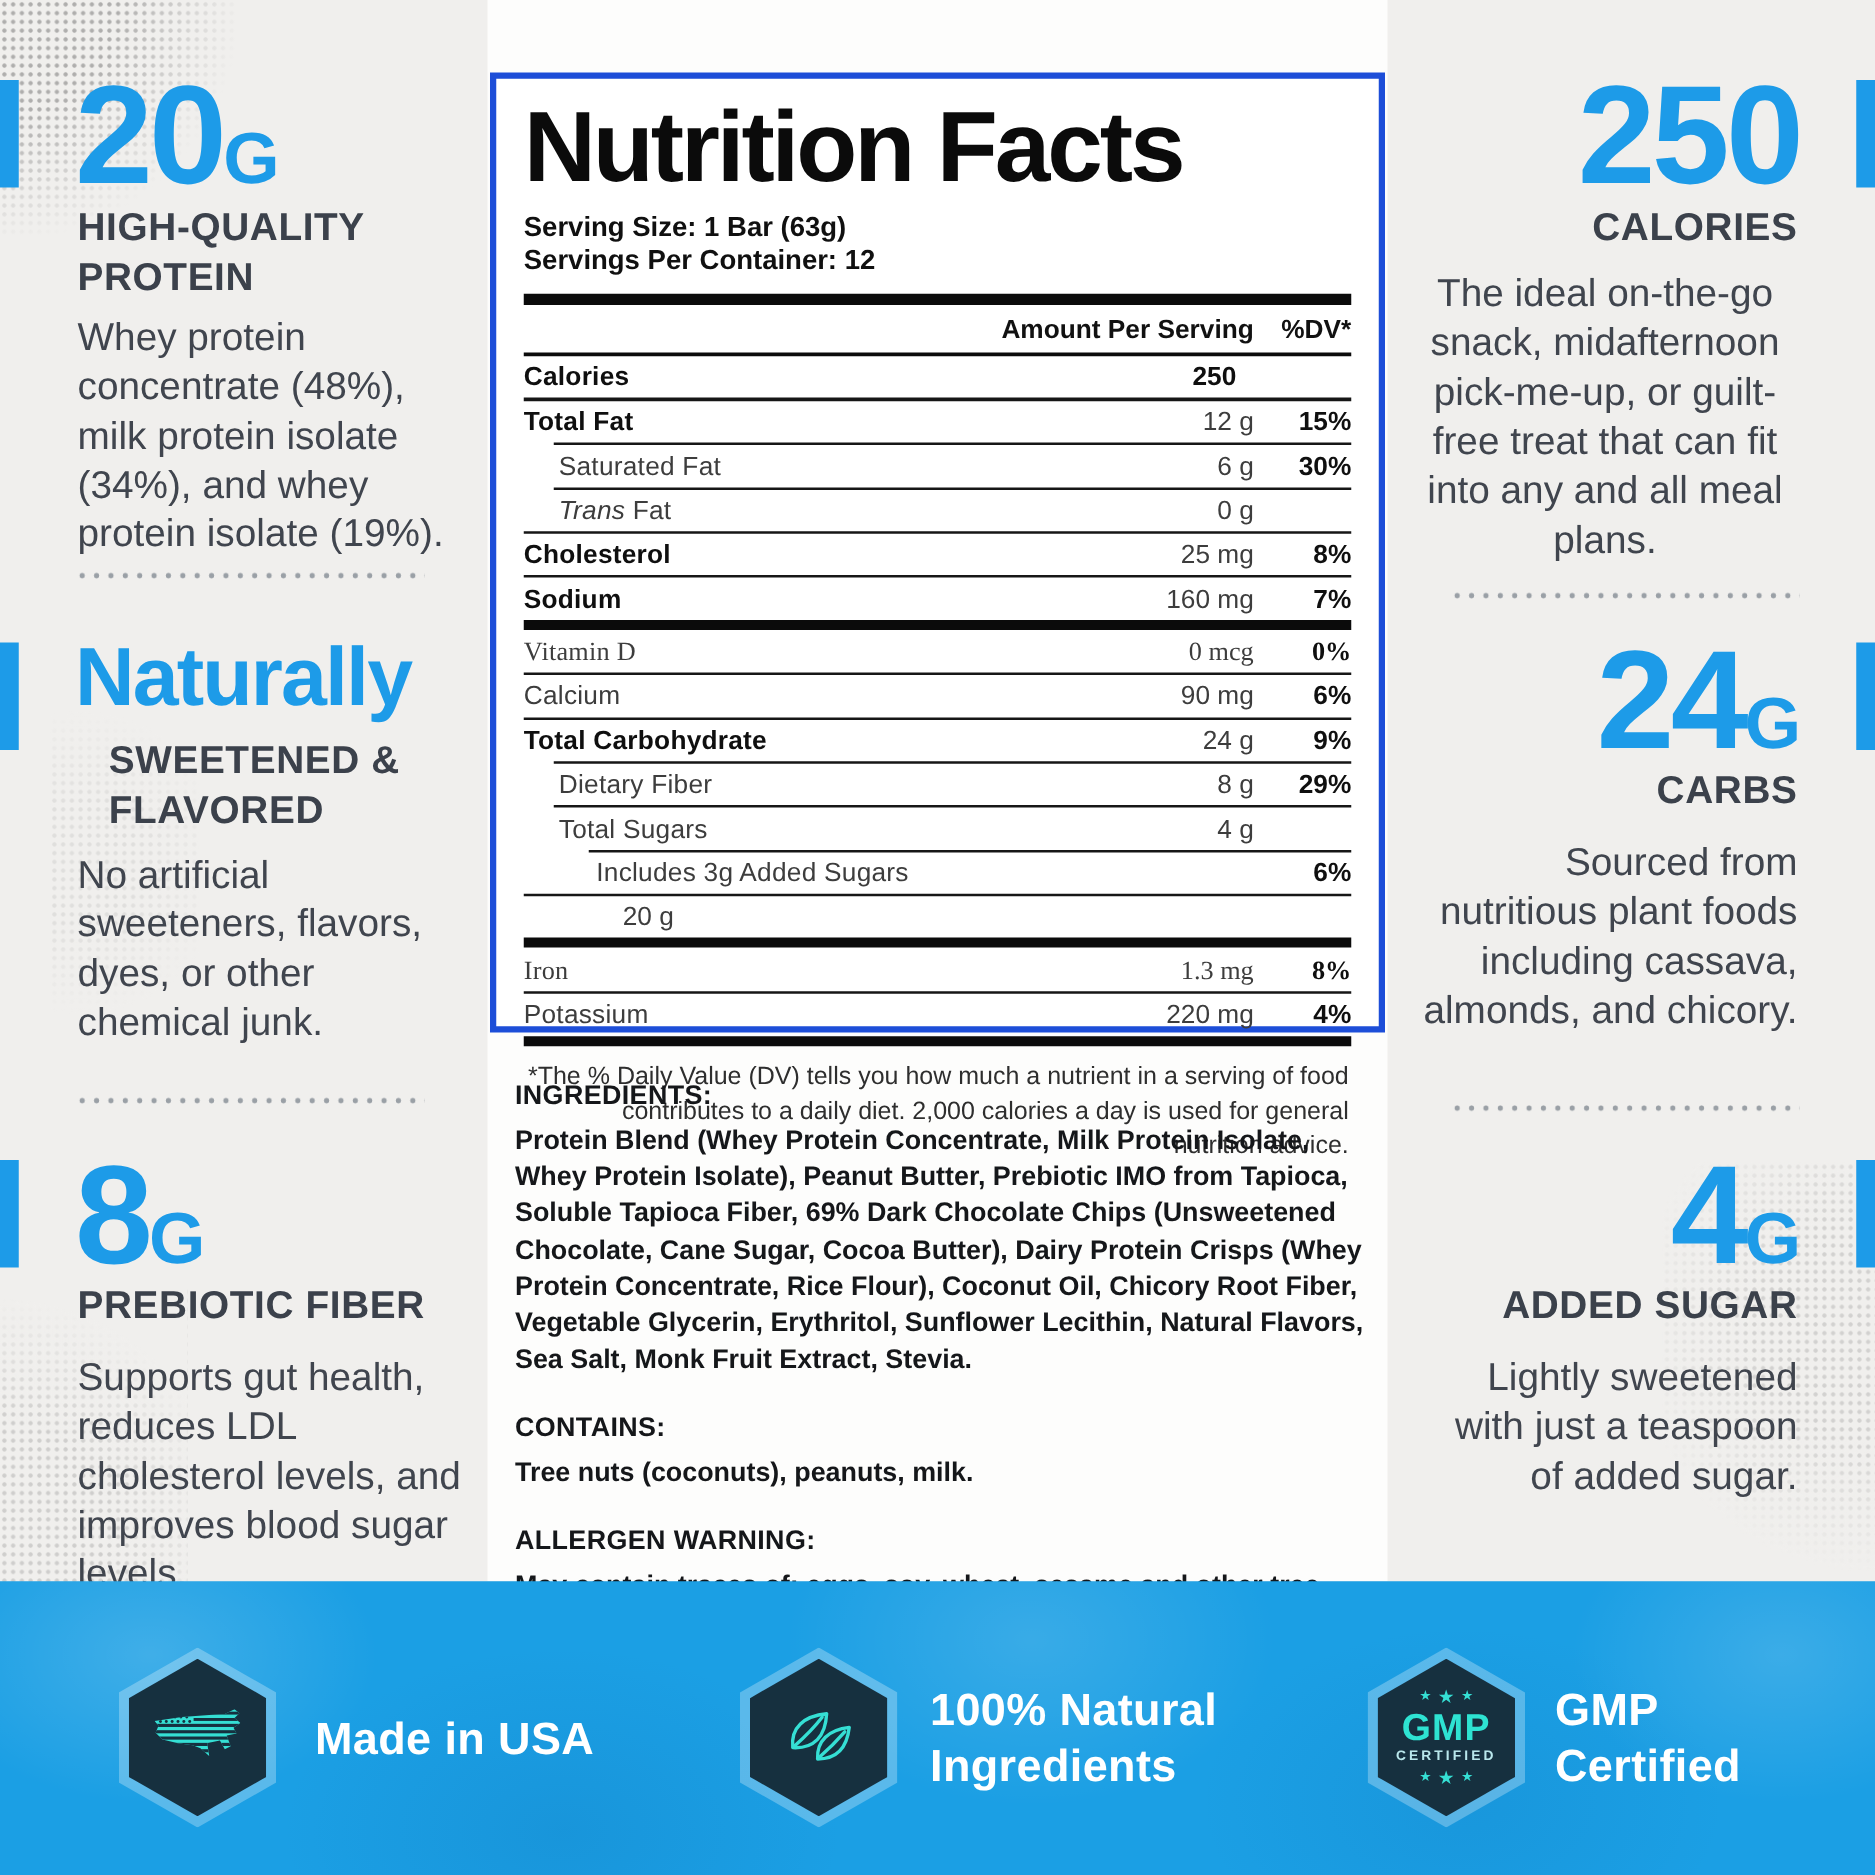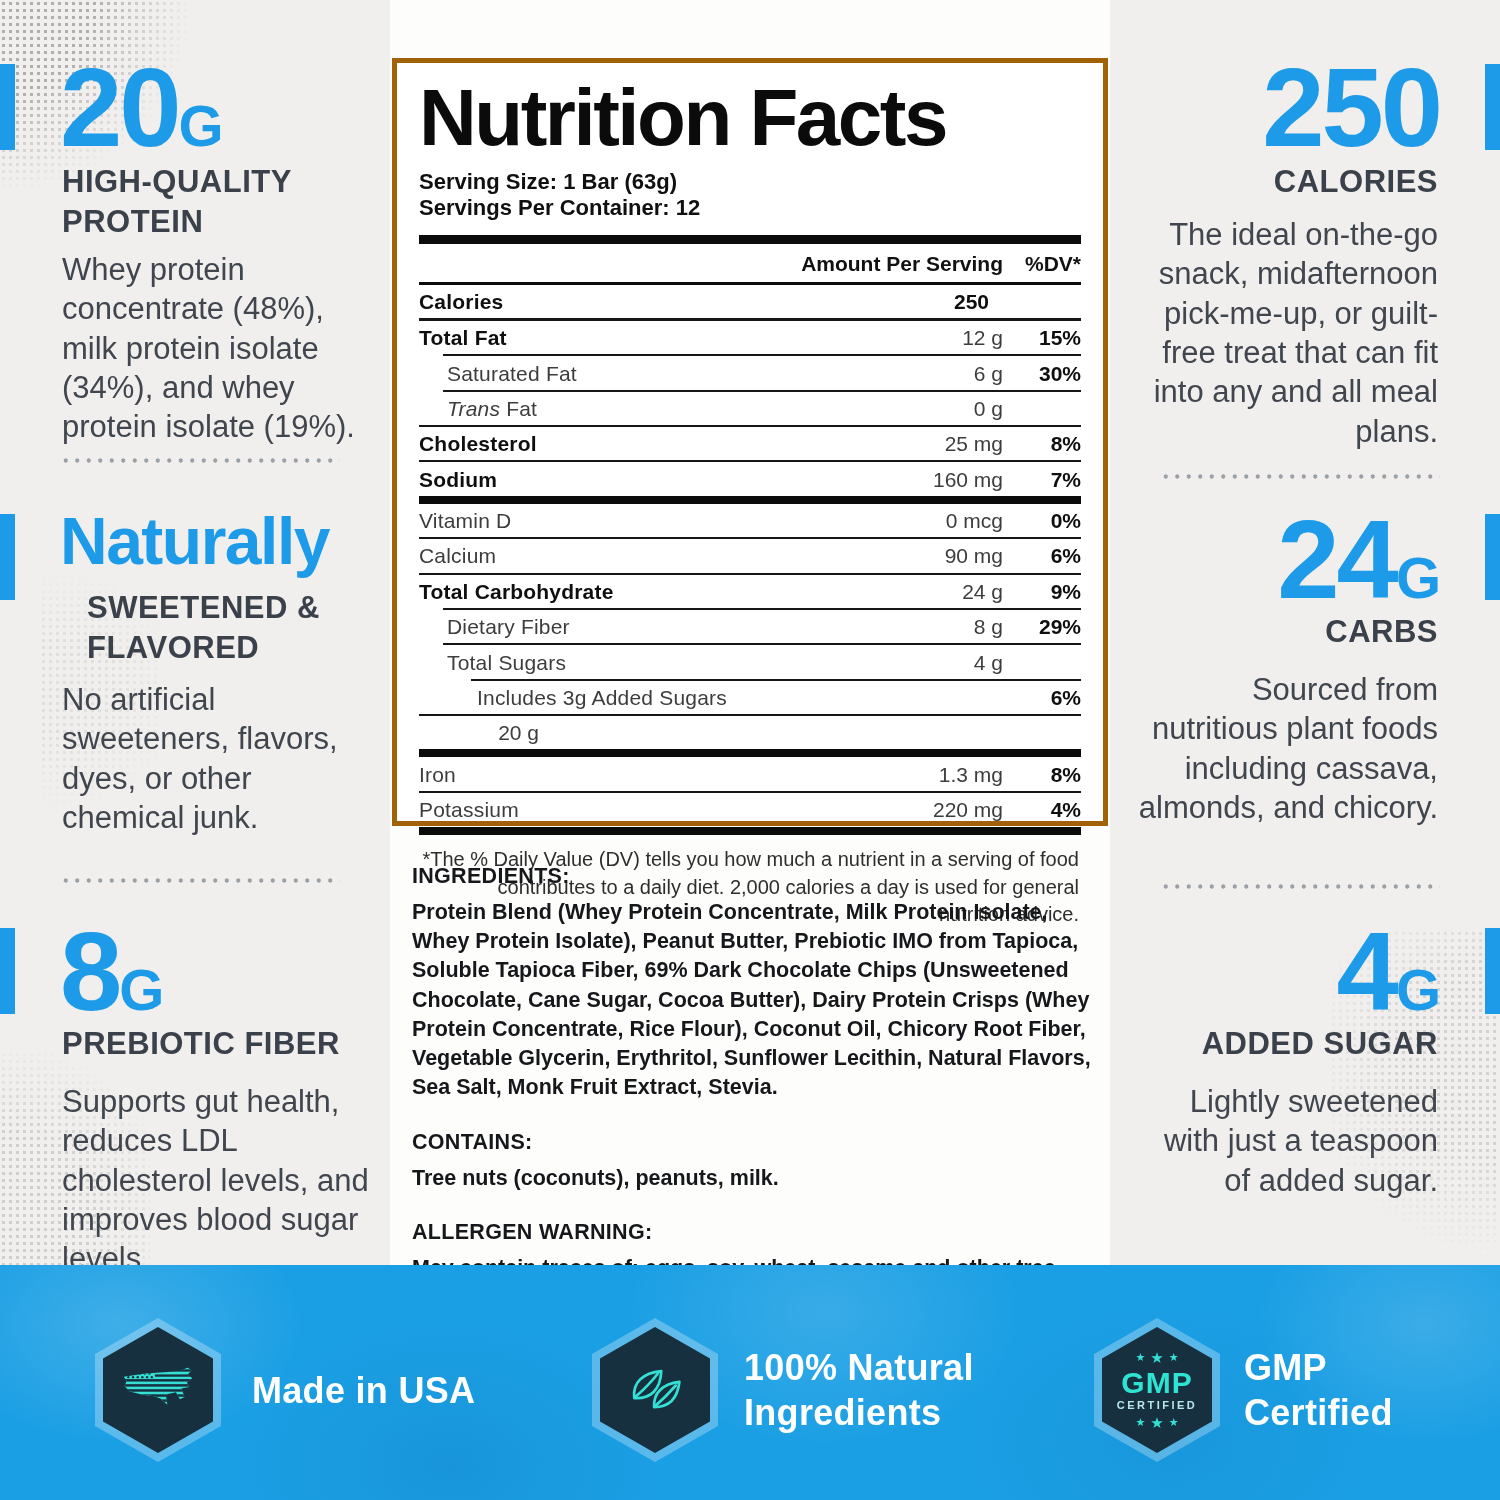--- a/index.html
+++ b/index.html
@@ -35,21 +35,21 @@
   .abs{position:absolute;}
   .col-w{width:310px;}
   .ralign{text-align:right;}
 
   .dotted{position:absolute;width:280px;height:5px;
     background-image:radial-gradient(circle,#9aa0a6 1.9px,transparent 2.4px);
     background-size:11.5px 5px;background-repeat:repeat-x;}
 
   
   .nf-box{position:absolute;left:392px;top:58px;width:716px;height:768px;box-sizing:border-box;
-    background:#fff;border:5px solid #a16207;padding:14px 22px 0 22px;color:#111;}
+    background:#fff;border:5px solid #1d4ed8;padding:14px 22px 0 22px;color:#111;}
   .nf-title{font-size:80px;font-weight:800;letter-spacing:-2.5px;color:#0b0b0b;line-height:1.02;}
   .nf-serving{font-size:22px;font-weight:700;margin-top:10px;color:#101010;}
   .nf-serving2{font-size:22px;font-weight:700;color:#101010;}
   .nf-bar{height:9px;background:#0b0b0b;margin-top:14px;}
   .nf-header{display:flex;align-items:baseline;padding:8px 0 6px 0;font-size:21px;font-weight:700;}
   .nf-header .sp{flex:1;}
   .nf-header .amt-head{text-align:right;}
   .nf-header .dv-head{width:78px;text-align:right;}
   .nf-row{display:flex;align-items:baseline;border-top:2px solid #161616;padding:5.2px 0 4.2px 0;
     font-size:21px;color:#3d3d3d;}
@@ -57,21 +57,21 @@
   .nf-row .amt{width:120px;text-align:right;color:#3d3d3d;}
   .nf-row .dv{width:78px;text-align:right;font-weight:700;color:#0f0f0f;}
   .nf-row.r-bold .lbl{font-weight:700;color:#0f0f0f;}
   .nf-row.first{border-top-width:3px;}
   .nf-row.cal{border-top:none;font-weight:700;color:#0f0f0f;}
   .nf-row.cal .amt{font-weight:700;color:#0f0f0f;padding-right:14px;}
   .nf-row.i1{margin-left:24px;}
   .nf-row.i1 .lbl{padding-left:4px;}
   .nf-row.i2{margin-left:52px;}
   .nf-row.i2 .lbl{padding-left:6px;}
-  .nf-row.sep-thick{border-top-width:8px;border-top-color:#0b0b0b;}
+  .nf-row.sep-thick{border-top-width:8px;border-top-color:#0b0b0b;font-family:Liberation Serif, serif;}
   .nf-bar2{height:3px;background:#0b0b0b;}
   .nf-botbar{height:8px;background:#0b0b0b;margin-top:1px;}
   .nf-foot{font-size:20px;line-height:1.38;color:#2e2e2e;padding:11px 2px 0 2px;text-align:right;}
   .it{font-style:italic;}
 
   
   .ing-wrap{position:absolute;left:412px;top:864px;width:680px;color:#15171a;}
   .ing-head{font-size:21.5px;font-weight:800;letter-spacing:.3px;}
   .ing-text{font-size:21.5px;font-weight:600;line-height:1.36;margin-top:9px;}
   .ing-gap{margin-top:27px;}
@@ -139,21 +139,21 @@
   <div class="abs stat-body col-w" style="left:62px;top:680px;">No artificial sweeteners, flavors, dyes, or other chemical junk.</div>
 
   <div class="dotted" style="left:60px;top:878px;"></div>
 
   <div class="abs stat-num" style="left:60px;top:920px;"><span>8</span><span class="unit">G</span></div>
   <div class="abs stat-head col-w" style="left:62px;top:1024px;">PREBIOTIC FIBER</div>
   <div class="abs stat-body col-w" style="left:62px;top:1082px;">Supports gut health, reduces LDL cholesterol levels, and improves blood sugar levels.</div>
 
   <div class="abs stat-num ralign" style="left:1130px;top:56px;width:310px;">250</div>
   <div class="abs stat-head ralign" style="left:1130px;top:162px;width:308px;">CALORIES</div>
-  <div class="abs stat-body ralign" style="left:1130px;top:215px;width:308px;">The ideal on-the-go snack, midafternoon pick-me-up, or guilt-free treat that can fit into any and all meal plans.</div>
+  <div class="abs stat-body ralign" style="left:1130px;top:215px;width:308px;text-align:center;">The ideal on-the-go snack, midafternoon pick-me-up, or guilt-free treat that can fit into any and all meal plans.</div>
 
   <div class="dotted" style="left:1160px;top:474px;"></div>
 
   <div class="abs stat-num ralign" style="left:1130px;top:508px;width:310px;"><span>24</span><span class="unit">G</span></div>
   <div class="abs stat-head ralign" style="left:1130px;top:612px;width:308px;">CARBS</div>
   <div class="abs stat-body ralign" style="left:1130px;top:670px;width:308px;">Sourced from nutritious plant foods including cassava, almonds, and chicory.</div>
 
   <div class="dotted" style="left:1160px;top:884px;"></div>
 
   <div class="abs stat-num ralign" style="left:1130px;top:920px;width:310px;"><span>4</span><span class="unit">G</span></div>

